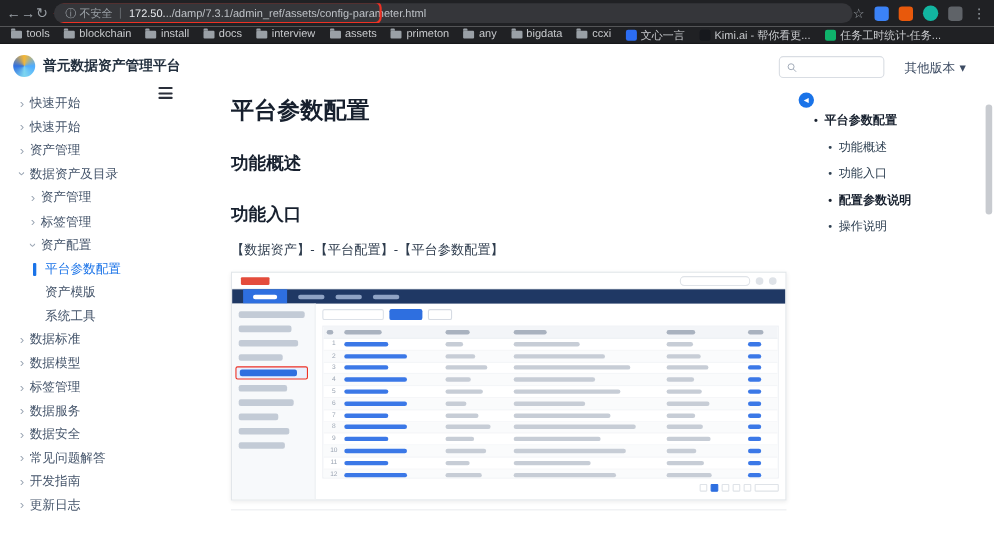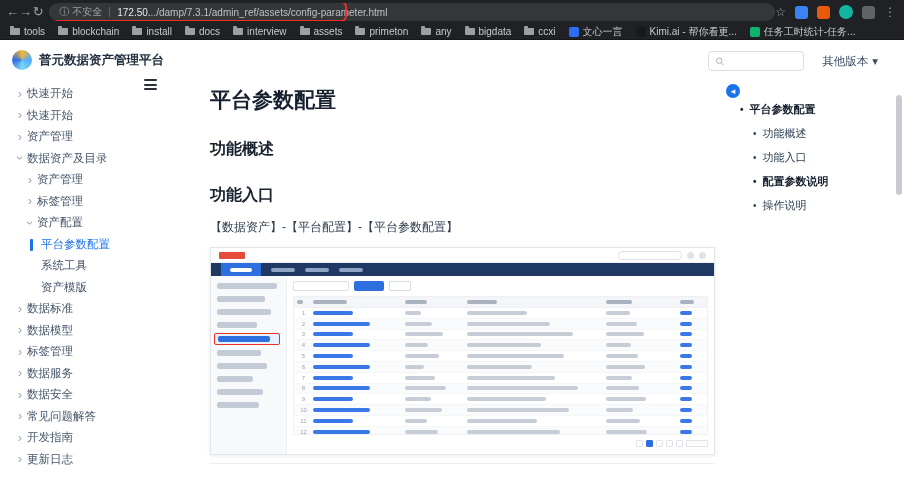--- a/index.html
+++ b/index.html
@@ -244,24 +244,24 @@
           <span>标签管理</span>
         </div>
         <div class="nav-item lv2">
           <span class="chev down">›</span>
           <span>资产配置</span>
         </div>
         <div class="nav-item lv3 active">
           <span>平台参数配置</span>
         </div>
         <div class="nav-item lv3">
+          <span>资产模版</span>
+        </div>
+        <div class="nav-item lv3">
           <span>系统工具</span>
-        </div>
-        <div class="nav-item lv3">
-          <span>资产模版</span>
         </div>
         <div class="nav-item lv1">
           <span class="chev">›</span>
           <span>数据标准</span>
         </div>
         <div class="nav-item lv1">
           <span class="chev">›</span>
           <span>数据模型</span>
         </div>
         <div class="nav-item lv1">

